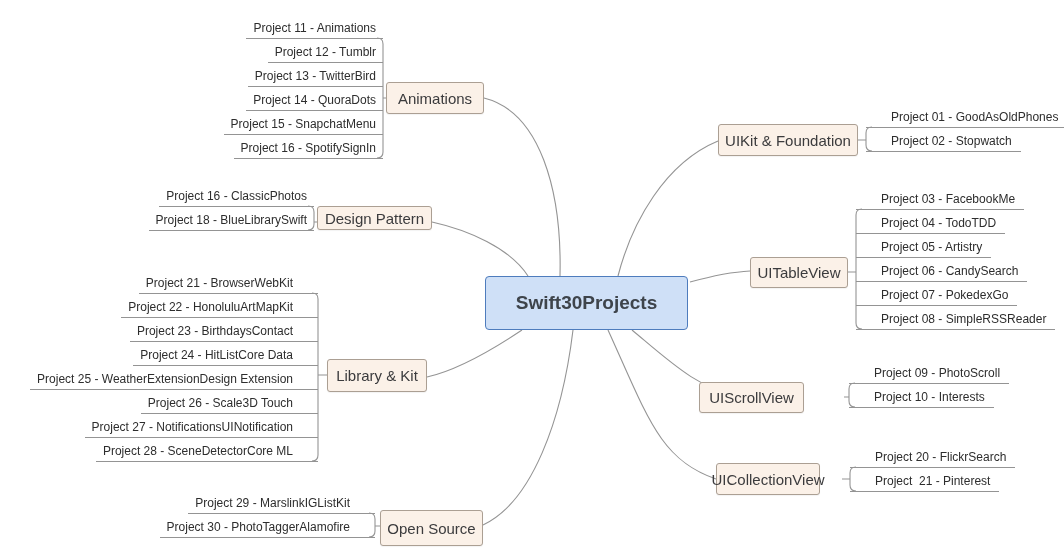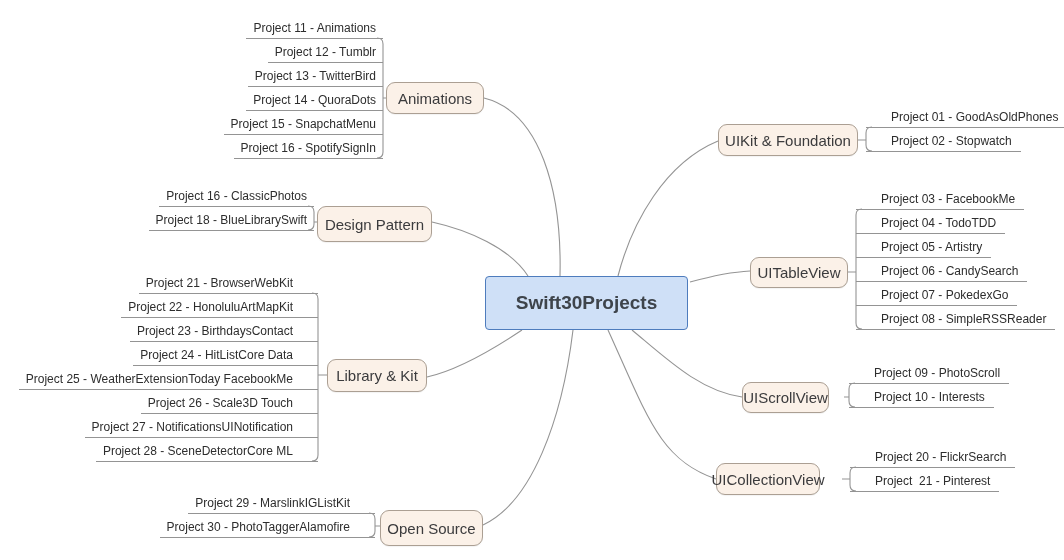--- a/index.html
+++ b/index.html
@@ -10,21 +10,21 @@
   }
   .stage svg{position:absolute;left:0;top:0;}
   .stage svg path{fill:none;stroke:var(--line-color,#909090);stroke-width:1.1;}
   .node{
     position:absolute;display:flex;align-items:center;justify-content:center;
     box-sizing:border-box;white-space:pre;
   }
   .node.branch{
     background:var(--branch-fill,#fbf1e8);
     border:1px solid var(--branch-border,#ab9f93);
-    border-radius:9px;font-size:15px;color:var(--branch-text,#3b3b3d);
+    border-radius:3px;font-size:15px;color:var(--branch-text,#3b3b3d);
     box-shadow:0 1px 1px rgba(0,0,0,0.05);
   }
   .node.root{
     background:var(--root-fill,#cfe0f7);
     border:1.5px solid var(--root-border,#4e7cbd);
     border-radius:4px;font-size:19px;font-weight:bold;
     color:var(--root-text,#3e444b);
   }
   .leaf{
     position:absolute;height:19px;line-height:19px;font-size:12px;
@@ -59,23 +59,23 @@
     <path d="M 872,127 Q 866,127 866,133 L 866,145 Q 866,151 872,151 M 857,140 L 866,140"></path>
     <path d="M 862,209 Q 856,209 856,215 L 856,323 Q 856,329 862,329 M 847,272 L 856,272"></path>
     <path d="M 855,383 Q 849,383 849,389 L 849,401 Q 849,407 855,407 M 844,397 L 849,397"></path>
     <path d="M 856,467 Q 850,467 850,473 L 850,485 Q 850,491 856,491 M 842,479 L 850,479"></path>
   </svg>
 
   <div class="node root" style="left:485px;top:276px;width:203px;height:54px">Swift30Projects</div>
 
   <div class="node branch" style="left:718px;top:124px;width:140px;height:32px">UIKit &amp; Foundation</div>
   <div class="node branch" style="left:750px;top:257px;width:98px;height:31px">UITableView</div>
-  <div class="node branch" style="left:742px;top:382px;width:87px;height:31px">UIScrollView</div>
+  <div class="node branch" style="left:699px;top:382px;width:105px;height:31px">UIScrollView</div>
   <div class="node branch" style="left:386px;top:82px;width:98px;height:32px">Animations</div>
-  <div class="node branch" style="left:317px;top:206px;width:115px;height:36px">Design Pattern</div>
+  <div class="node branch" style="left:317px;top:206px;width:115px;height:24px">Design Pattern</div>
   <div class="node branch" style="left:716px;top:463px;width:104px;height:32px">UICollectionView</div>
   <div class="node branch" style="left:327px;top:359px;width:100px;height:33px">Library &amp; Kit</div>
   <div class="node branch" style="left:380px;top:510px;width:103px;height:36px">Open Source</div>
 
   <div class="leaf r" style="left:866px;top:108px">Project 01 - GoodAsOldPhones</div>
   <div class="leaf r" style="left:866px;top:132px">Project 02 - Stopwatch</div>
 
   <div class="leaf r" style="left:856px;top:190px">Project 03 - FacebookMe</div>
   <div class="leaf r" style="left:856px;top:214px">Project 04 - TodoTDD</div>
   <div class="leaf r" style="left:856px;top:238px">Project 05 - Artistry</div>
@@ -110,21 +110,21 @@
   <div class="leaf l cols" style="right:746px;top:322px">
     <span>Project 23 - Birthdays</span>
     <span>Contact</span>
   </div>
   <div class="leaf l cols" style="right:746px;top:346px">
     <span>Project 24 - HitList</span>
     <span>Core Data</span>
   </div>
   <div class="leaf l cols" style="right:746px;top:370px">
     <span>Project 25 - WeatherExtension</span>
-    <span>Today FacebookMe</span>
+    <span>Design Extension</span>
   </div>
   <div class="leaf l cols" style="right:746px;top:394px">
     <span>Project 26 - Scale</span>
     <span>3D Touch</span>
   </div>
   <div class="leaf l cols" style="right:746px;top:418px">
     <span>Project 27 - NotificationsUI</span>
     <span>Notification</span>
   </div>
   <div class="leaf l cols" style="right:746px;top:442px">

